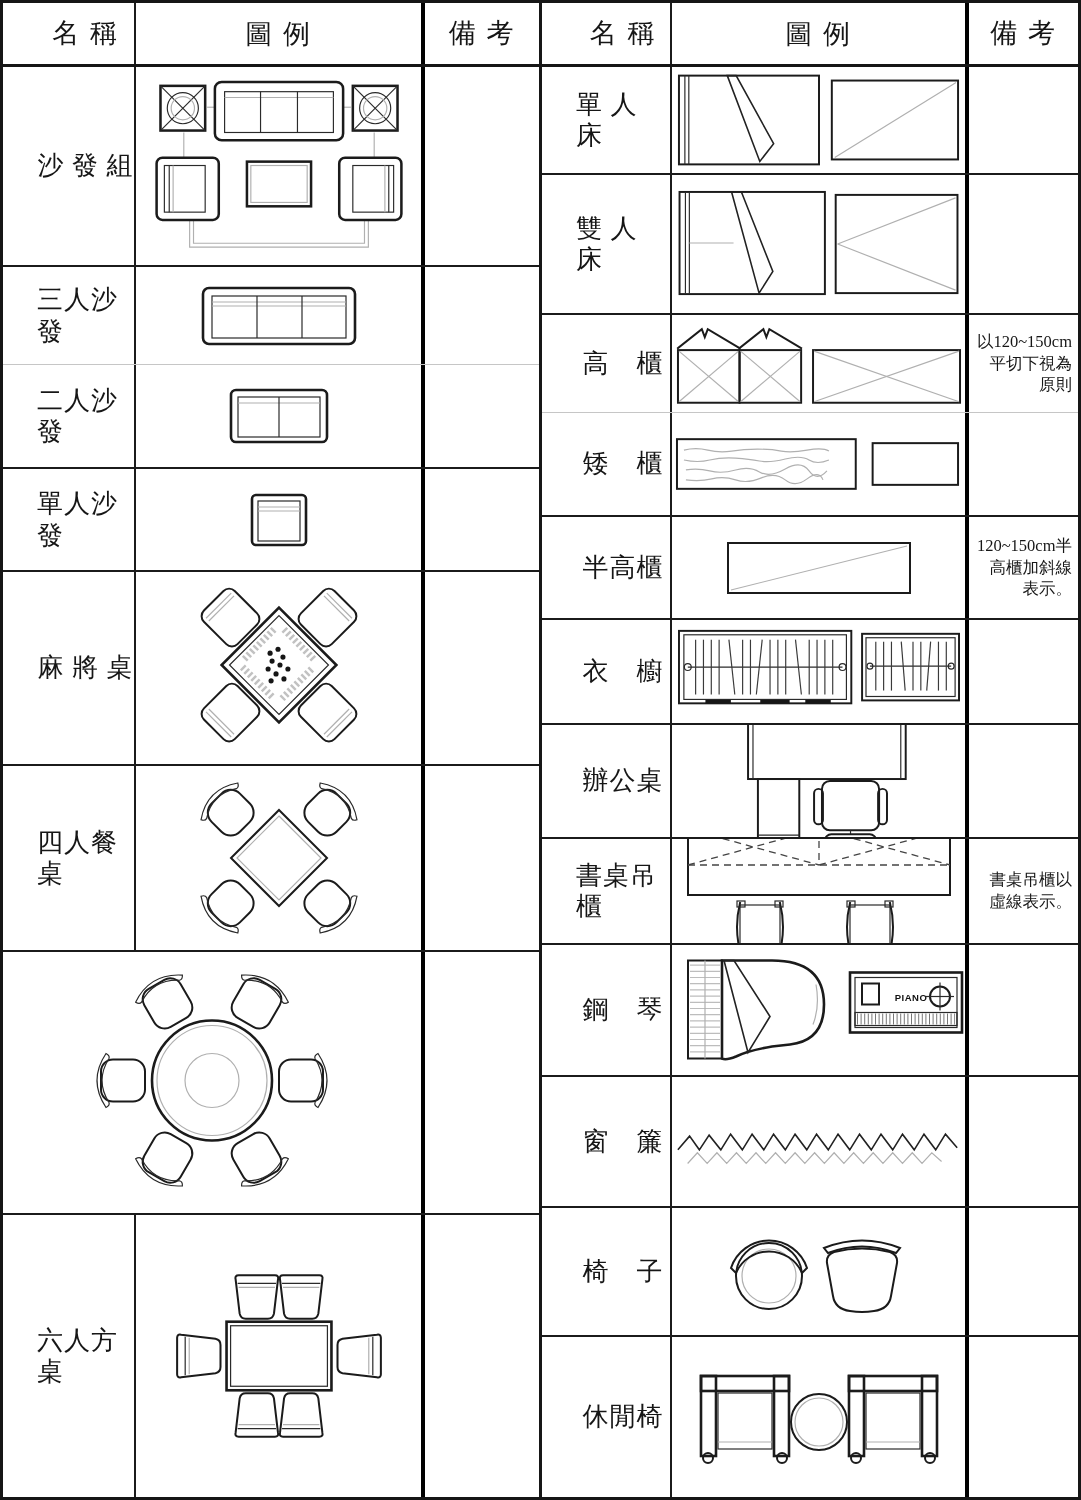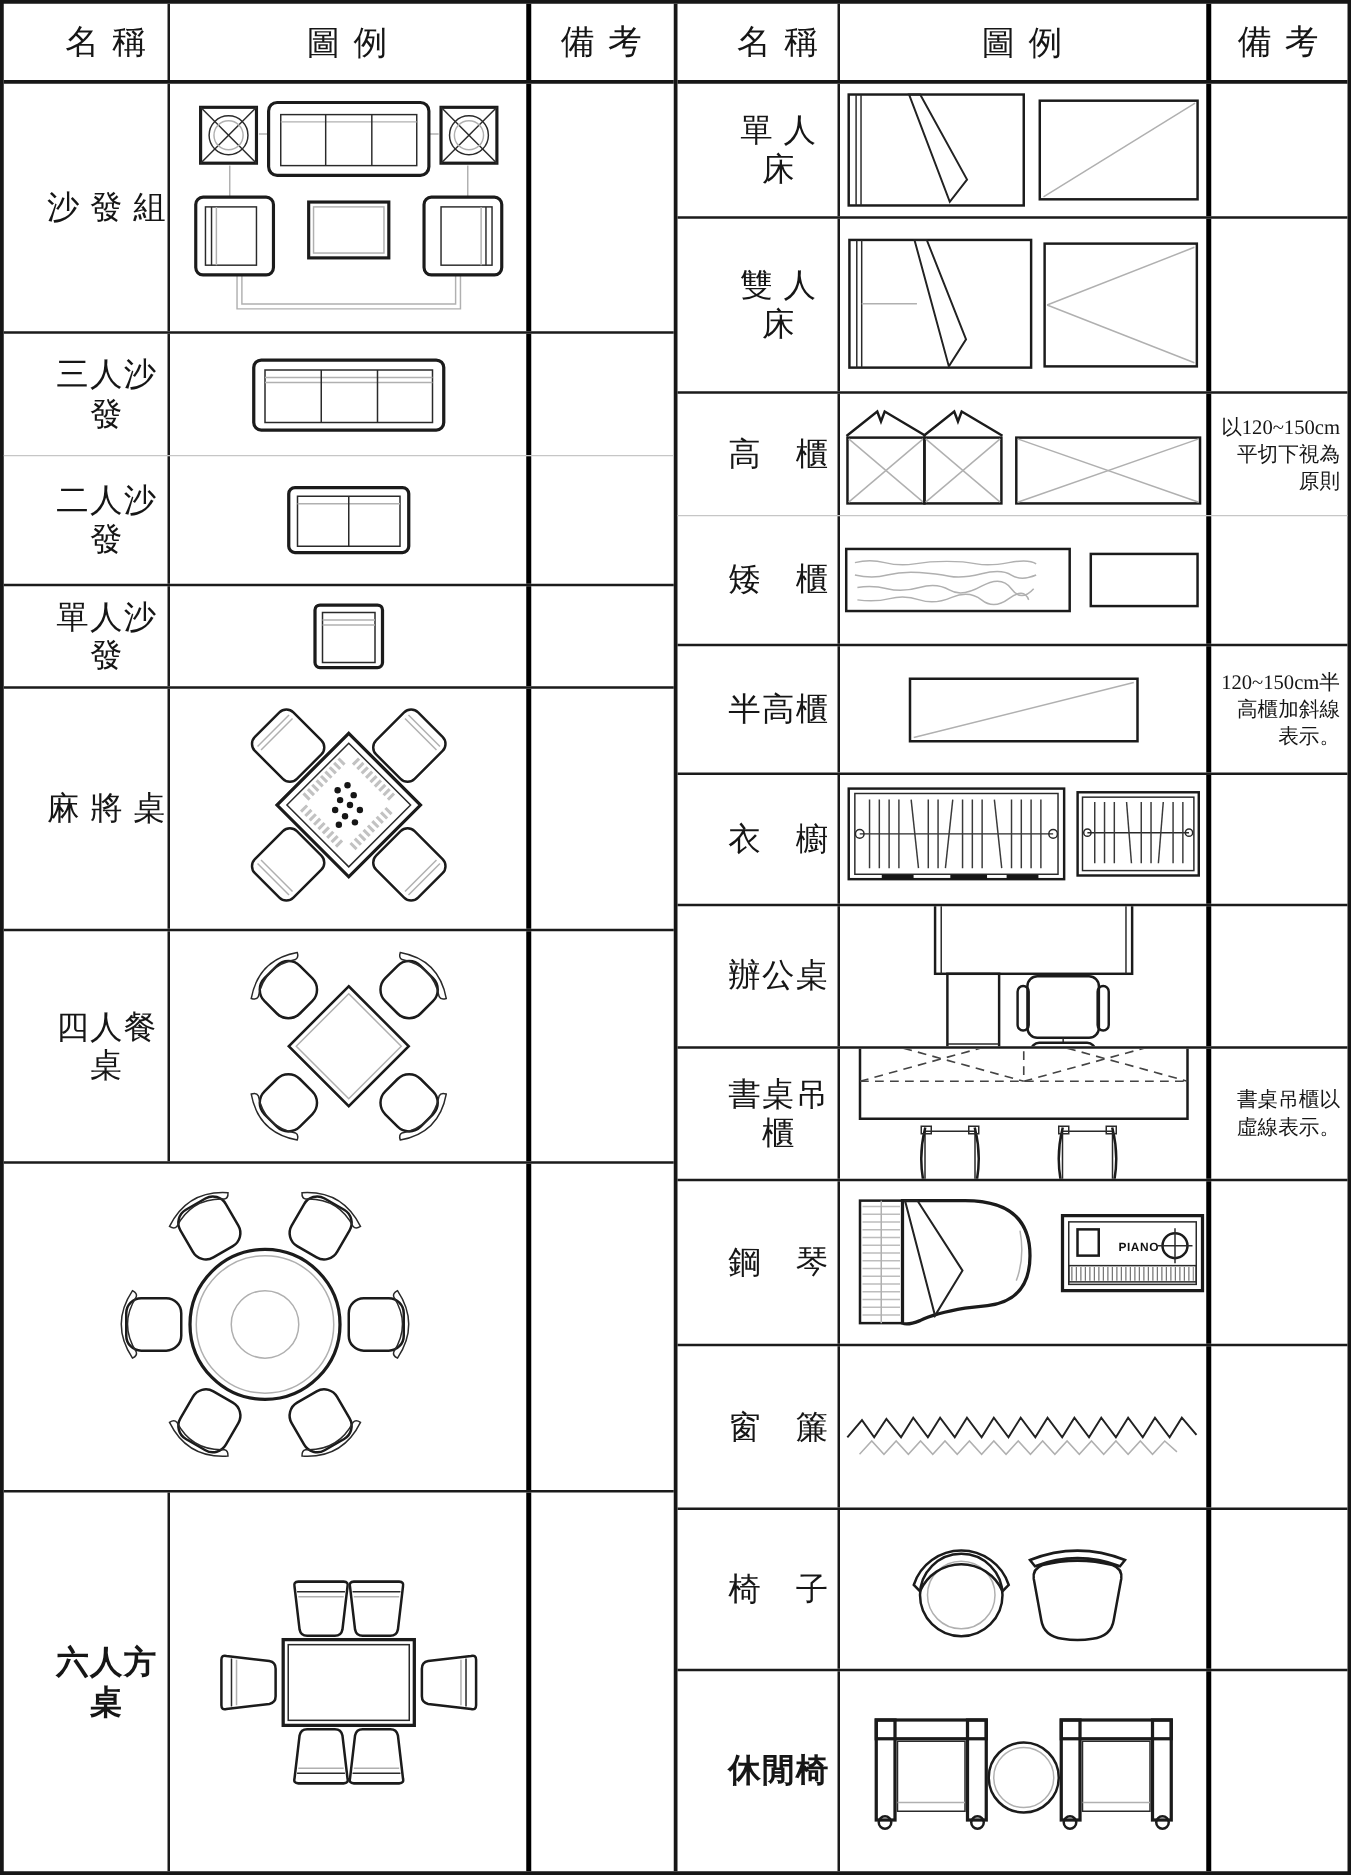--- a/index.html
+++ b/index.html
@@ -6,23 +6,23 @@
   .sheet{
     width:1081px;height:1500px;background:#fff;box-sizing:border-box;
     border:3px solid #161616;display:flex;
     font-family:"Liberation Serif","DejaVu Serif",serif;color:#161616;
   }
   .half{display:flex;flex-direction:column;flex:1;min-width:0;box-sizing:border-box;}
   .half.left{border-right:3px solid #161616;}
   .row{display:flex;flex:0 0 auto;box-sizing:border-box;border-bottom:2px solid #1b1b1b;min-height:0;}
   .row.light{border-bottom:1px solid #c6c6c6;}
   .row.header{border-bottom:3px solid #161616;}
-  .row.last{flex:1 1 auto;border-bottom:none;font-weight:bold;}
+  .row.last{flex:1 1 auto;border-bottom:none;}
   .cell{box-sizing:border-box;display:flex;align-items:center;justify-content:center;overflow:hidden;}
-  .name{border-right:2px solid #1b1b1b;font-size:26px;letter-spacing:1px;text-align:center;line-height:1.2;padding-left:34px;}
+  .name{border-right:2px solid #1b1b1b;font-size:26px;letter-spacing:1px;line-height:1.2;padding-left:34px;}
   .sym{border-right:4px solid #000000;flex:1 1 auto;}
   .remark{font-size:16.5px;line-height:1.32;padding:4px 6px;justify-content:flex-start;align-items:center;text-align:right;}
   .half.left .name{width:133px;flex:0 0 133px;}
   .half.left .remark{width:114px;flex:0 0 114px;}
   .half.right .name{width:130px;flex:0 0 130px;}
   .half.right .remark{width:109px;flex:0 0 109px;}
   .header .cell{font-size:27px;font-weight:normal;letter-spacing:2px;}
   svg{display:block;}
   .d25{stroke:#1b1b1b;stroke-width:2.6;fill:none;stroke-linecap:square;stroke-linejoin:miter;}
   .d2{stroke:#1b1b1b;stroke-width:2;fill:none;stroke-linecap:square;stroke-linejoin:miter;}
@@ -111,21 +111,21 @@
         <svg width="104" height="60" viewBox="0 0 104 60">
           <rect x="4" y="4" width="96" height="52" rx="5" class="d25"></rect>
           <rect x="11" y="11" width="82" height="40" class="d1"></rect>
           <line x1="11" y1="17" x2="93" y2="17" class="lt"></line>
           <line x1="52" y1="11" x2="52" y2="51" class="d1"></line>
         </svg>
       </div>
       <div class="cell remark"></div>
     </div>
 
-    <div class="row" style="height:82px">
+    <div class="row" style="height:103px">
       <div class="cell name">單人沙發</div>
       <div class="cell sym">
         <svg width="62" height="56" viewBox="0 0 62 56">
           <rect x="4" y="3" width="54" height="50" rx="4" class="d25"></rect>
           <rect x="10" y="9" width="42" height="40" class="d1"></rect>
           <line x1="10" y1="15" x2="52" y2="15" class="lt"></line>
             <line x1="10" y1="19" x2="52" y2="19" class="lt"></line>
         </svg>
       </div>
       <div class="cell remark"></div>

